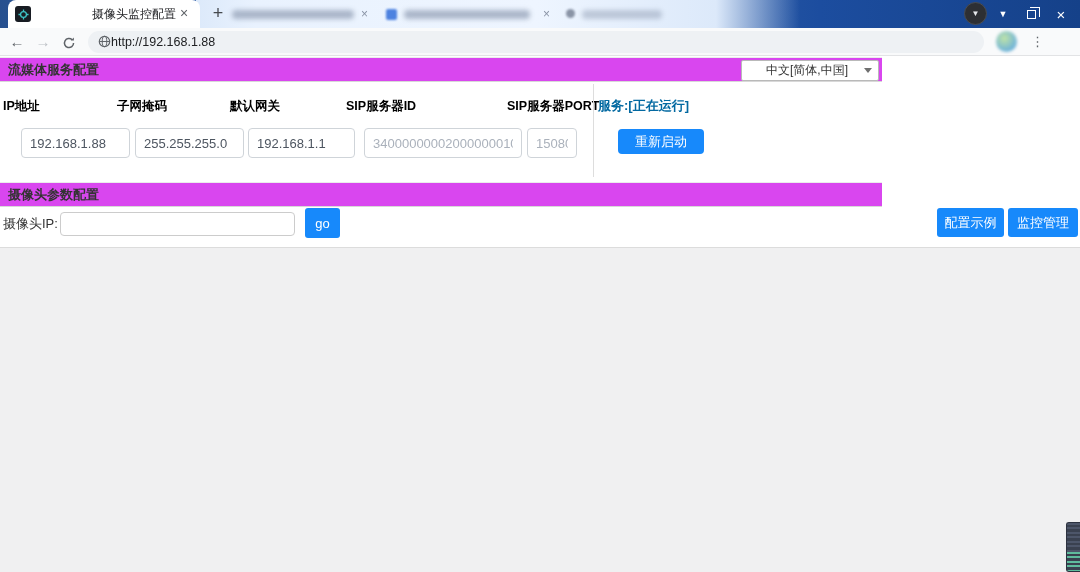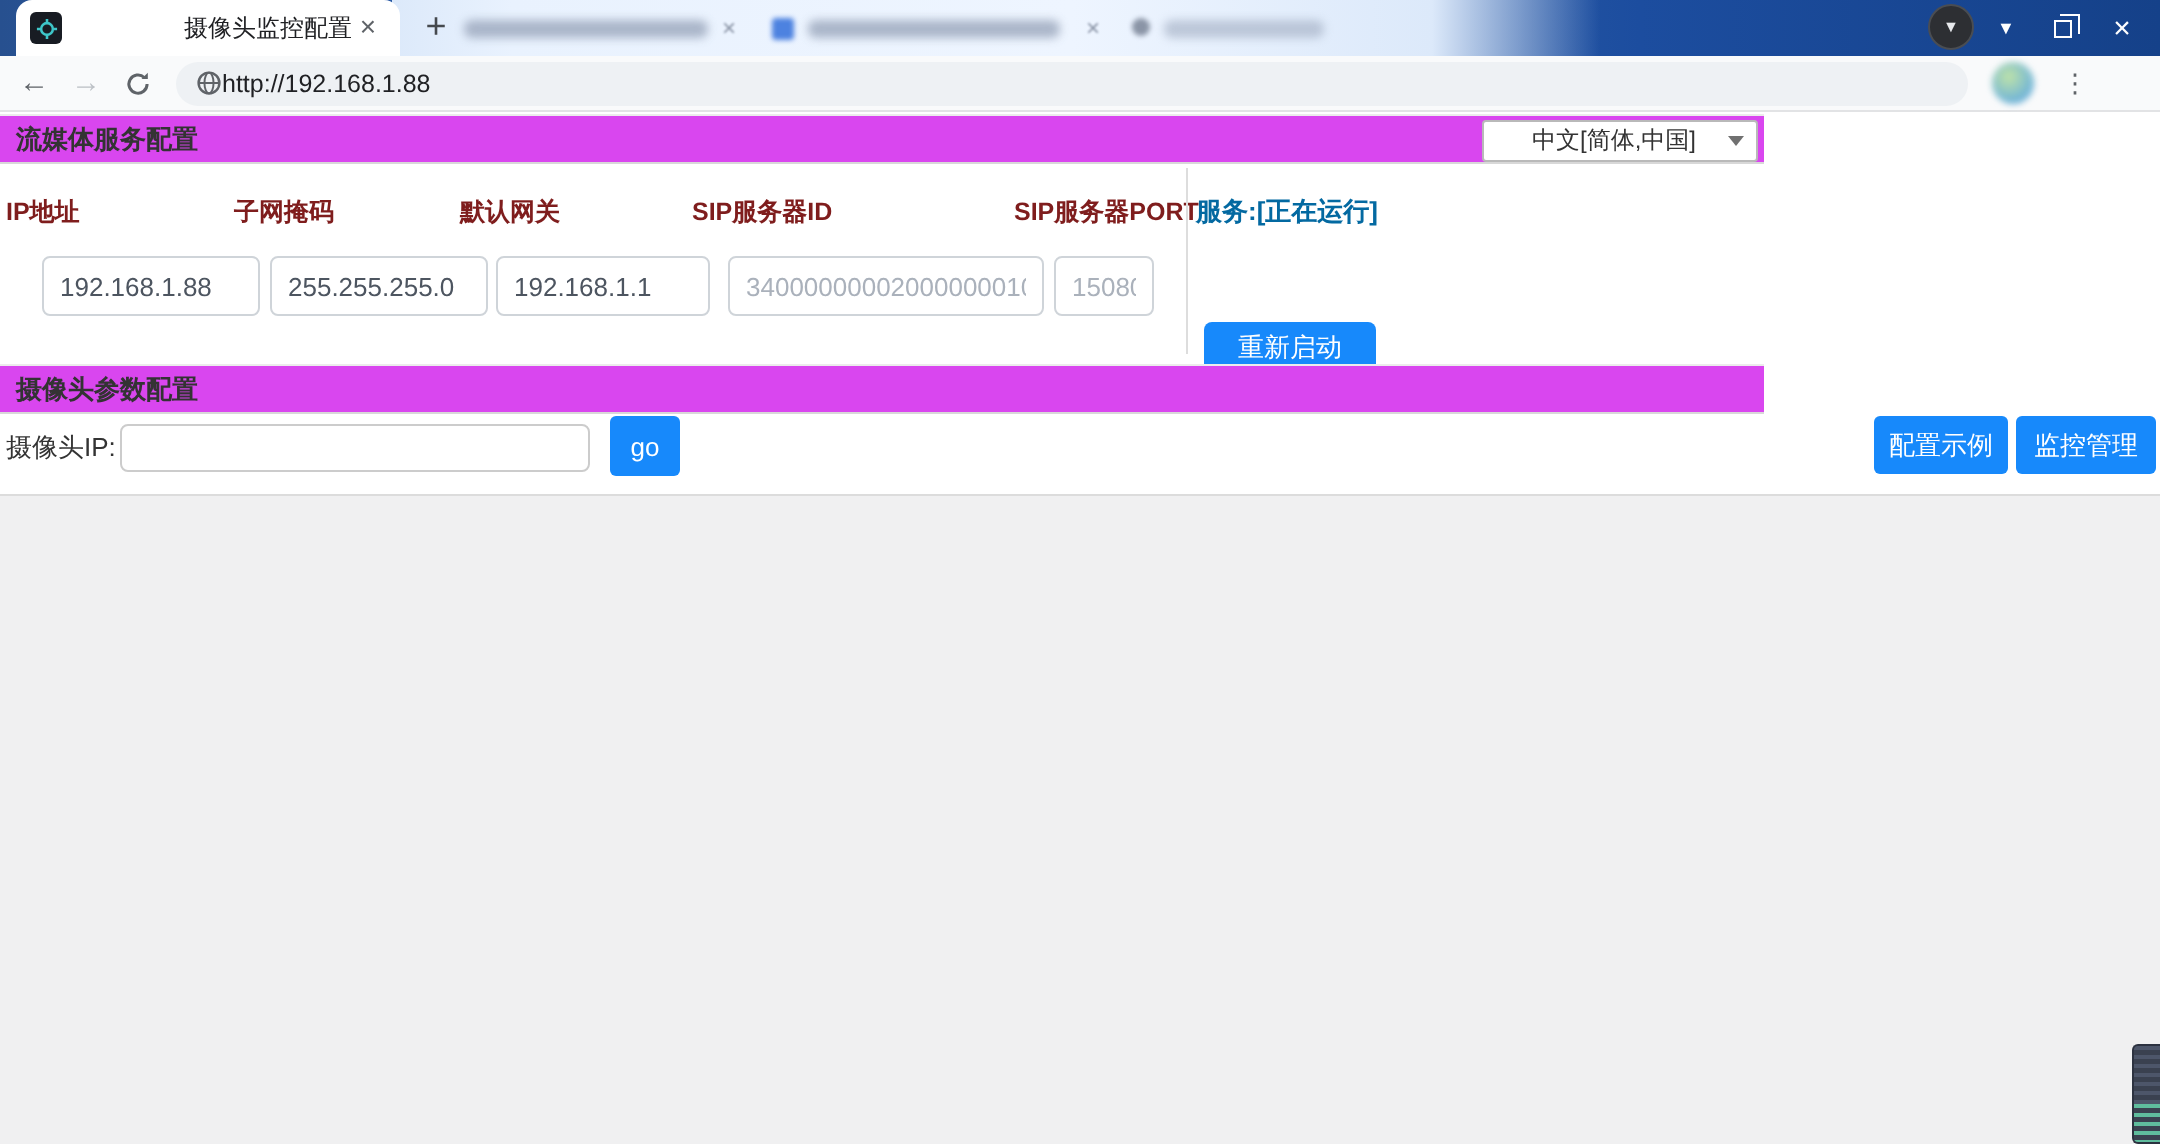--- a/index.html
+++ b/index.html
@@ -66,32 +66,32 @@
     line-height:24px; padding-left:8px; display:inline-block; }
   .hdr1 { top:1px; } .hdr2 { top:126px; }
 
   .lang-select { position:absolute; right:3px; top:2px; width:138px; height:21px;
     background:#fff; border:1px solid #b9b9b9; border-radius:2px;
     display:flex; align-items:center; padding:0 6px 0 8px; }
   .lang-select .lang-text { font-size:12px; color:#333; flex:1; text-align:center; }
   .sel-arrow { width:0; height:0; border-left:4px solid transparent;
     border-right:4px solid transparent; border-top:5px solid #707070; flex:none; }
 
-  .fld-label { position:absolute; top:42px; font-size:12.5px; font-weight:bold; color:#7f1d1d; }
+  .fld-label { position:absolute; top:42px; font-size:12.5px; font-weight:bold; color:#000000; }
   .fld-input { position:absolute; top:72px; height:30px; border:1px solid #cfd4d9;
     border-radius:4px; font-family:"Liberation Sans",sans-serif;
     font-size:13px; color:#4d5560; padding:0 8px; background:#fff; outline:none;margin-left:18px; }
   .fld-input.muted { color:#aab1bb; }
   .vdiv { position:absolute; left:593px; top:28px; width:1px; height:93px; background:#ddd; }
 
   .status-red { position:absolute; left:598px; top:41px; font-size:13px; font-weight:bold; }
   .btn-blue { background:#1789fb; color:#fff; border:none; border-radius:3px;
     font-family:"Liberation Sans",sans-serif; font-size:13px; cursor:pointer;
     display:flex; align-items:center; justify-content:center; }
-  .btn-restart { position:absolute; left:602px; top:73px; width:86px; height:25px; border-radius:4px;margin-top:32px; }
+  .btn-restart { position:absolute; left:618px; top:73px; width:86px; height:25px; border-radius:4px; }
 
   .cam-label { position:absolute; left:3px; top:159px; font-size:13px; color:#333; }
   .cam-input { position:absolute; left:60px; top:156px; width:235px; height:24px;
     border:1px solid #ccc; border-radius:4px; font-size:13px; padding:0 8px;
     font-family:"Liberation Sans",sans-serif; outline:none; }
   .btn-go { position:absolute; left:305px; top:152px; width:35px; height:30px; }
   .btn-example { position:absolute; left:937px; top:152px; width:67px; height:29px; }
   .btn-monitor { position:absolute; left:1008px; top:152px; width:70px; height:29px; }
 
   .gray-panel { position:absolute; left:0; top:191px; width:1080px; height:325px;

